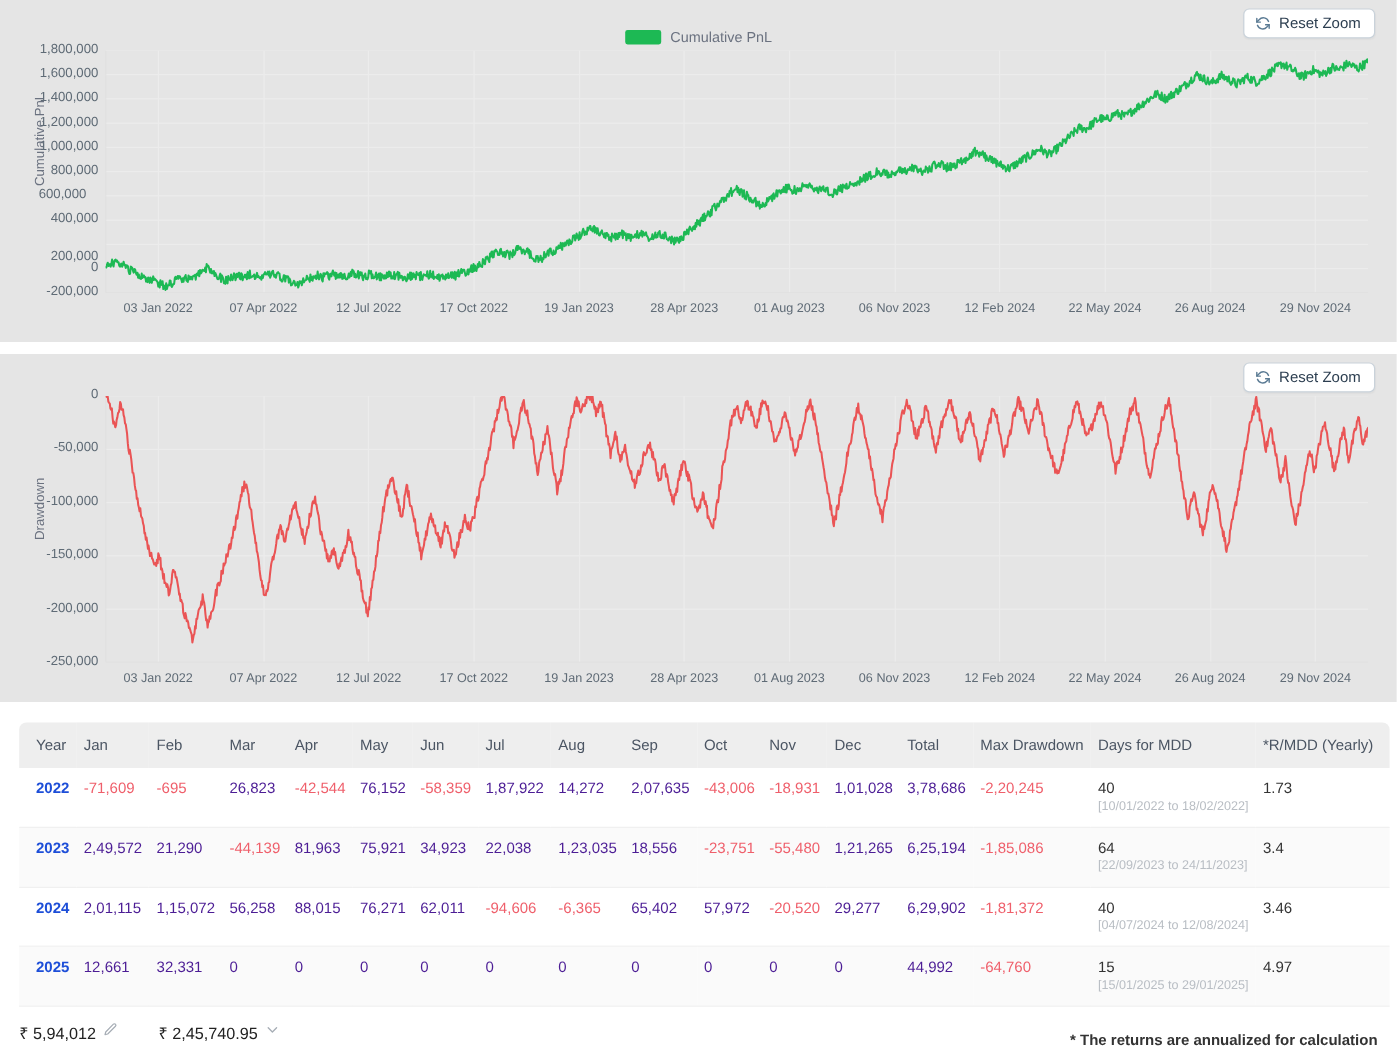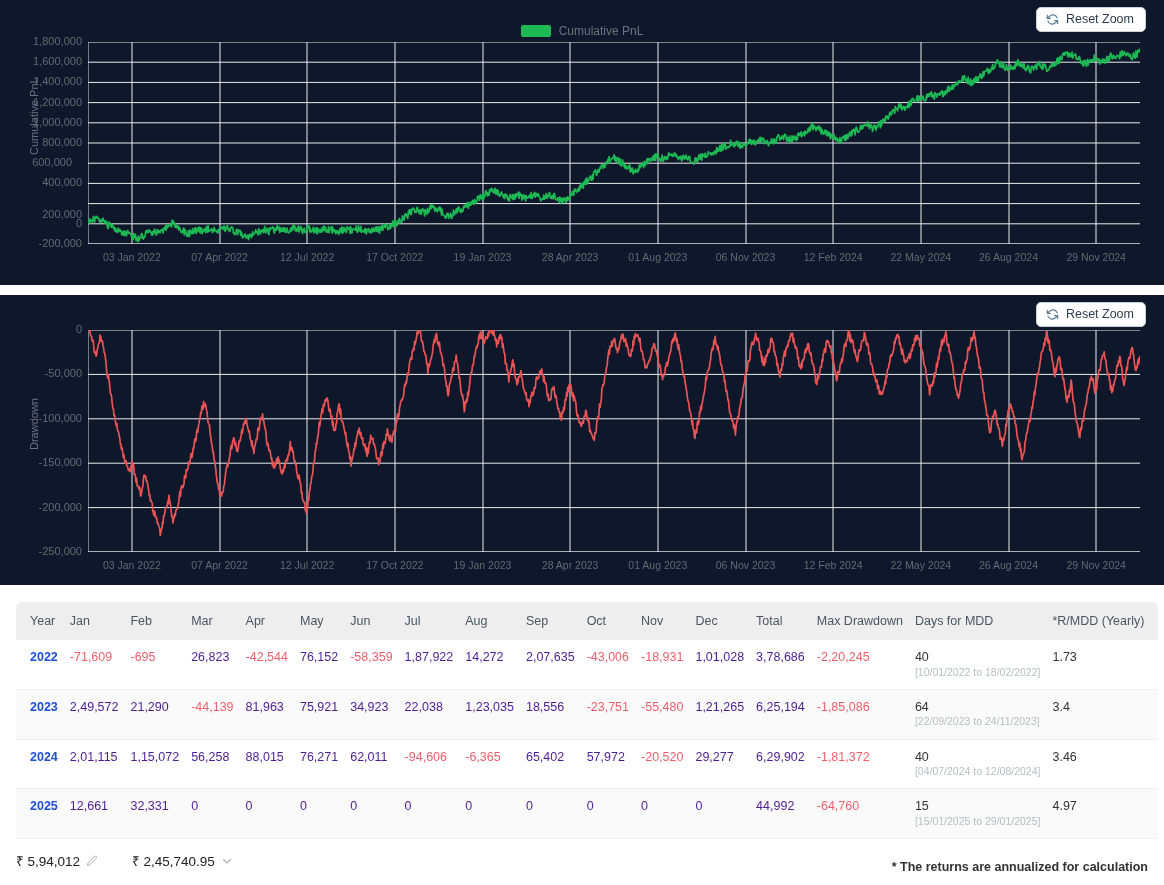--- a/index.html
+++ b/index.html
@@ -7,21 +7,21 @@
     margin: 0; padding: 0;
     width: 1164px; height: 885px;
     background: #ffffff;
     font-family: "Liberation Sans", sans-serif;
     color: #333;
     overflow: hidden;
   }
   .page { position: relative; width: 1164px; height: 885px; background: #fff; }
 
   
-  .chart-panel { position: relative; background: #0f172a; }
+  .chart-panel { position: relative; background: #e5e5e5; }
   #pnl-panel  { position: absolute; left: 0;  top: 0;   width: 1164px; height: 285px; }
   #dd-panel   { position: absolute; left: 0;  top: 295px; width: 1164px; height: 290px; }
 
   .reset-zoom-btn {
     position: absolute; top: 7px; right: 18px;
     display: flex; align-items: center; gap: 7px;
     padding: 5px 11px 5px 9px;
     border: 1px solid #c9d2da;
     border-radius: 5px;
     background: #fff;
@@ -106,21 +106,21 @@
   .switch {
     width: 26px; height: 13px; border-radius: 8px;
     background: #1a85f0; position: relative; flex: none; cursor: pointer;
   }
   .switch .knob {
     position: absolute; top: 1.5px; right: 1.5px;
     width: 10px; height: 10px; border-radius: 50%; background: #fff;
   }
   .toggle-label { font-size: 11.5px; color: #444; }
   .values-row { display: flex; align-items: center; gap: 42px; margin-top: 6px; }
-  .value-item { display: flex; align-items: center; gap: 6px; font-size: 13.5px; color: #222; font-weight: 400; }
+  .value-item { display: flex; gap: 6px; font-size: 13.5px; color: #222; font-weight: 400; }
   .edit-icon, .caret-icon { color: #9aa2ab; display: flex; }
   .footnote {
     position: absolute; right: 0; top: 14px;
     font-size: 12.5px; font-weight: 700; color: #333; white-space: nowrap;
   }
 </style>
 </head>
 <body>
 
 <div class="page">

